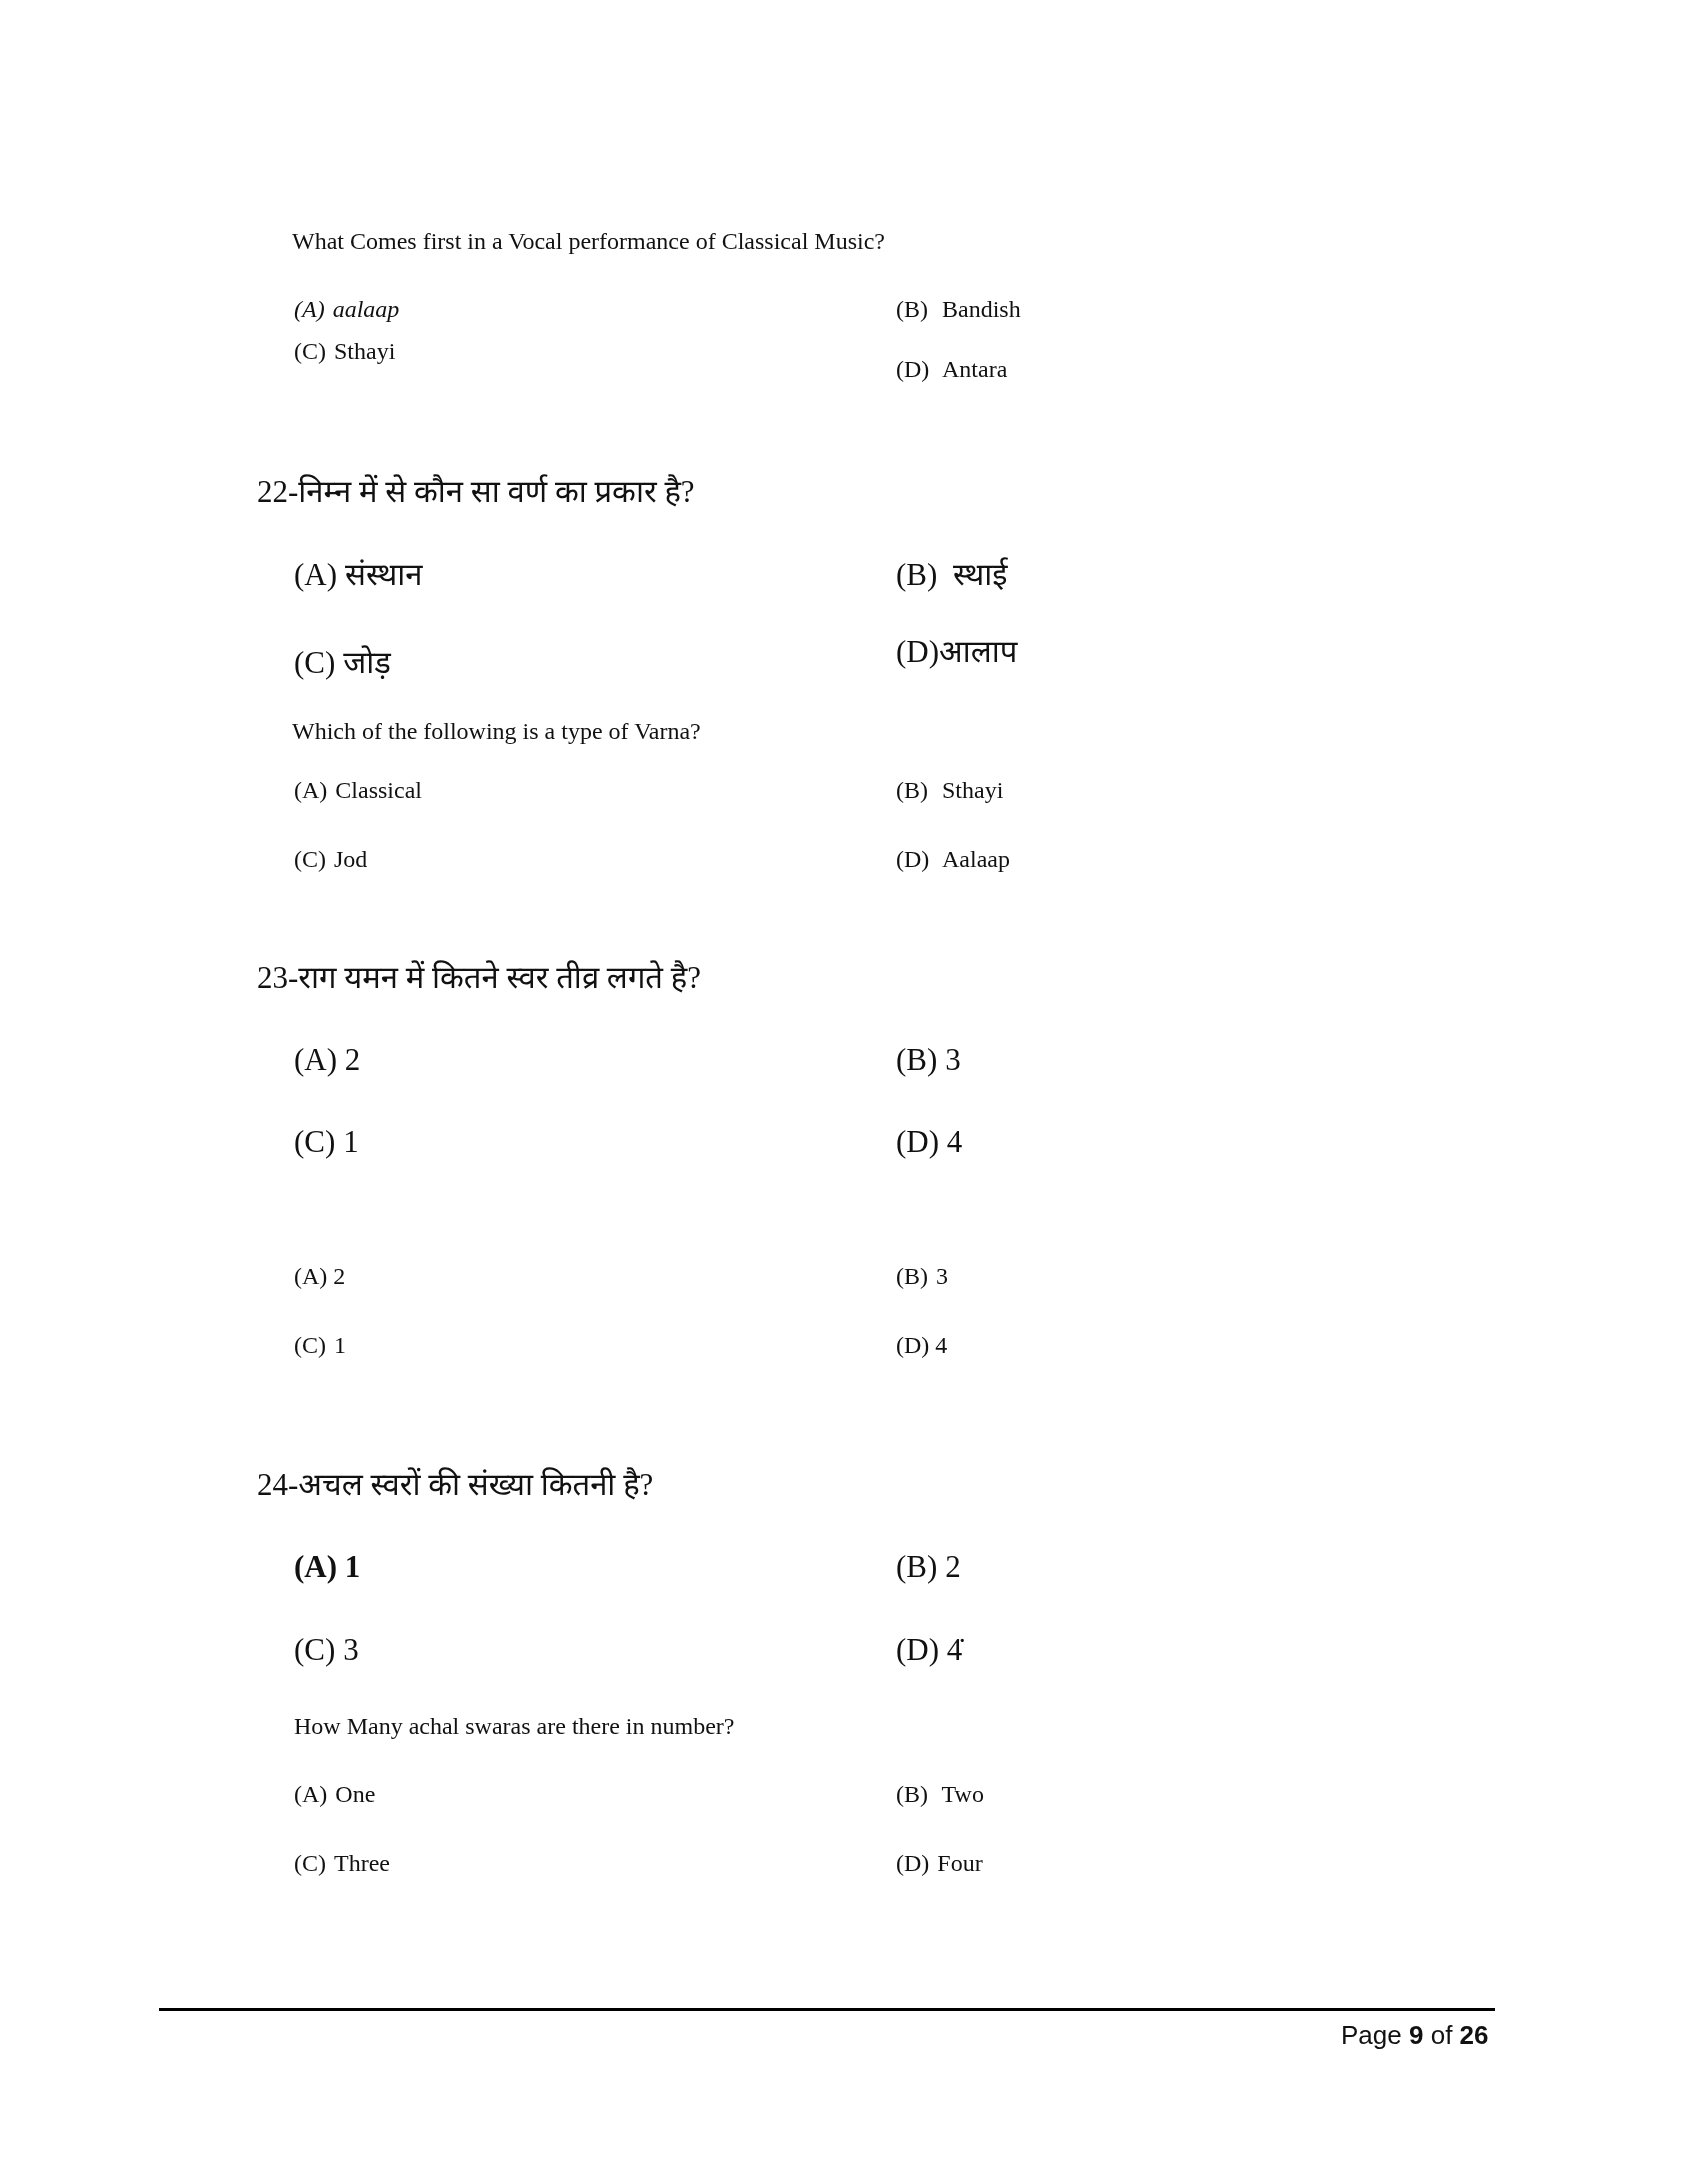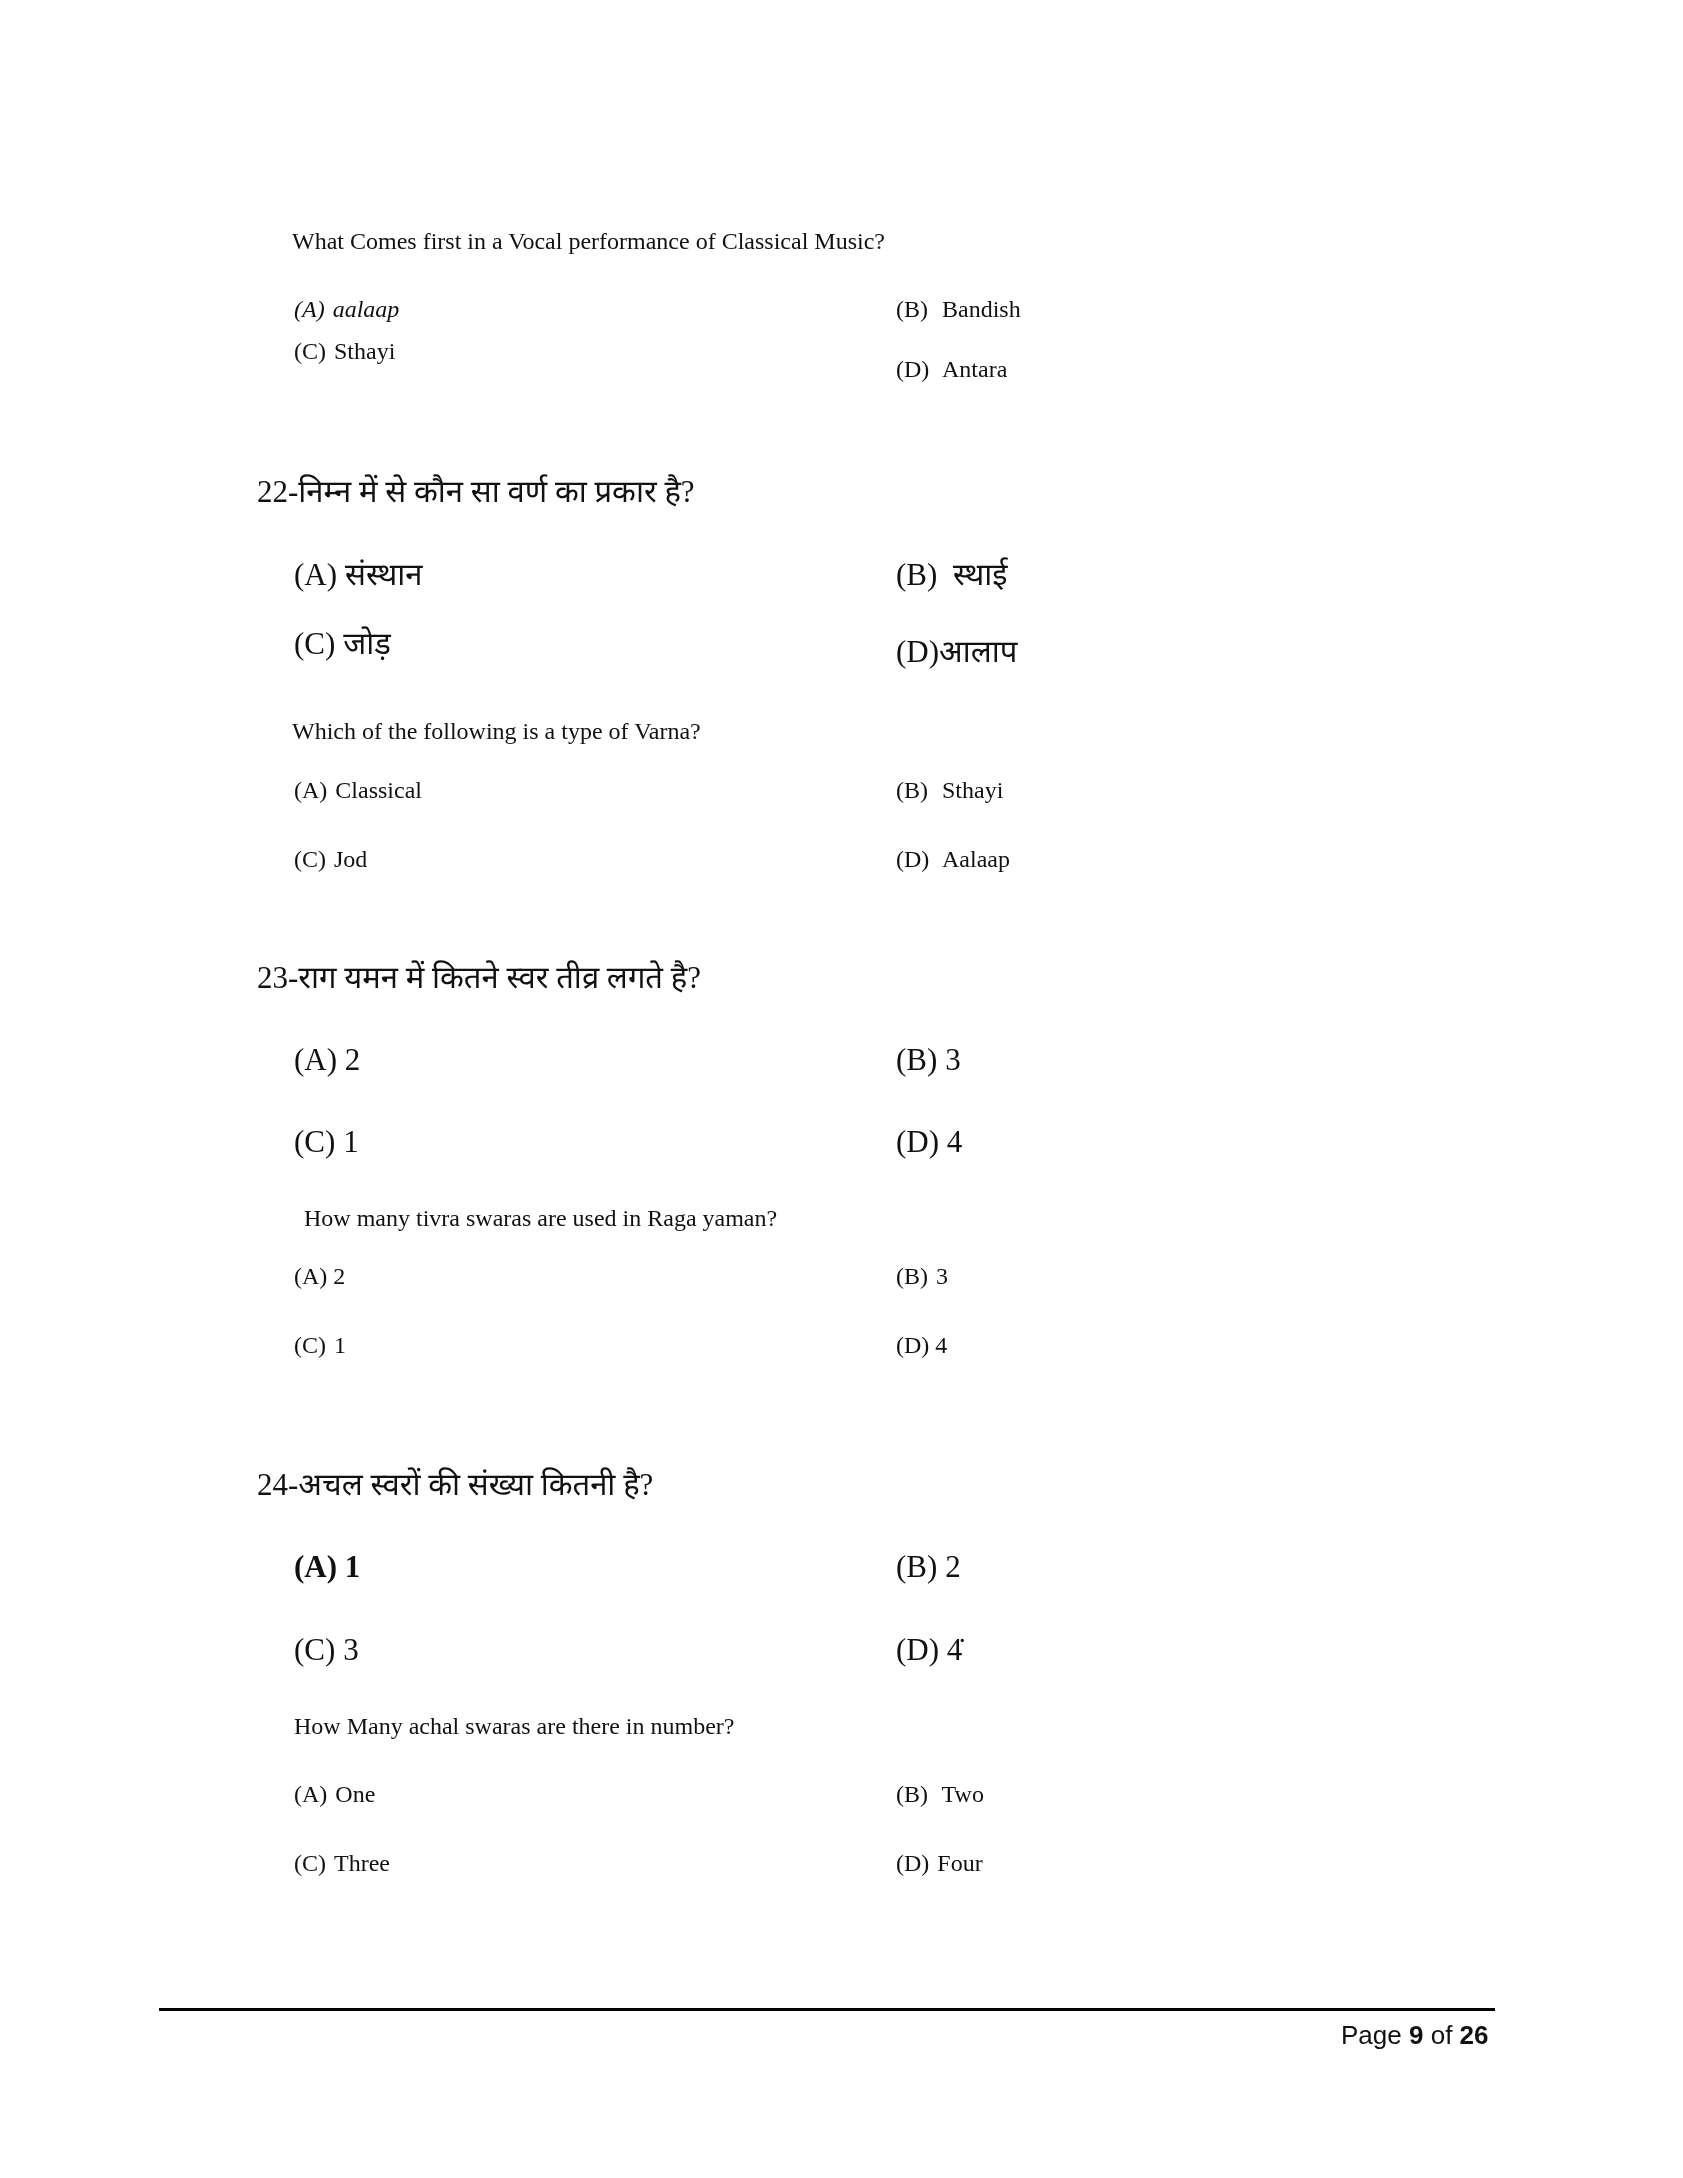--- a/index.html
+++ b/index.html
@@ -30,36 +30,35 @@
 
   <div class="line" style="left:292px; top:226px;">What Comes first in a Vocal performance of Classical Music?</div>
   <div class="line" style="left:294px; top:294px;font-style:italic;"><span class="opt-label">(A)</span><span>aalaap</span></div>
   <div class="line" style="left:896px; top:294px;"><span class="opt-label">(B)</span> <span>Bandish</span></div>
   <div class="line" style="left:294px; top:336px;"><span class="opt-label">(C)</span><span>Sthayi</span></div>
   <div class="line" style="left:896px; top:354px;"><span class="opt-label">(D)</span> <span>Antara</span></div>
 
   <div class="line hindi" style="left:257px; top:477px;"><span>22-</span><span>निम्न में से कौन सा वर्ण का प्रकार है?</span></div>
   <div class="line hindi" style="left:294px; top:560px;"><span class="opt-label">(A)</span><span>संस्थान</span></div>
   <div class="line hindi" style="left:896px; top:560px;"><span class="opt-label">(B)</span> <span>स्थाई</span></div>
-  <div class="line hindi" style="left:294px; top:629px;font-family:Liberation Serif, serif;"><span class="opt-label">(C)</span><span>जोड़</span></div>
+  <div class="line hindi" style="left:294px; top:648px;font-family:Liberation Serif, serif;"><span class="opt-label">(C)</span><span>जोड़</span></div>
   <div class="line hindi" style="left:896px; top:637px;"><span>(D)</span><span>आलाप</span></div>
 
   <div class="line" style="left:292px; top:716px;">Which of the following is a type of Varna?</div>
   <div class="line" style="left:294px; top:775px;"><span class="opt-label">(A)</span><span>Classical</span></div>
   <div class="line" style="left:896px; top:775px;"><span class="opt-label">(B)</span> <span>Sthayi</span></div>
   <div class="line" style="left:294px; top:844px;"><span class="opt-label">(C)</span><span>Jod</span></div>
   <div class="line" style="left:896px; top:844px;"><span class="opt-label">(D)</span> <span>Aalaap</span></div>
 
   <div class="line hindi" style="left:257px; top:963px;"><span>23-</span><span>राग यमन में कितने स्वर तीव्र लगते है?</span></div>
   <div class="line hindi" style="left:294px; top:1045px;"><span>(A)</span> <span>2</span></div>
   <div class="line hindi" style="left:896px; top:1045px;"><span class="opt-label">(B)</span><span>3</span></div>
   <div class="line hindi" style="left:294px; top:1127px;"><span class="opt-label">(C)</span><span>1</span></div>
   <div class="line hindi" style="left:896px; top:1127px;"><span>(D)</span> <span>4</span></div>
 
-  <div class="line" style="left:304px; top:1203px;">How many tivra swaras are used in Raga yaman?</div>
   <div class="line" style="left:294px; top:1261px;"><span>(A)</span> <span>2</span></div>
   <div class="line" style="left:896px; top:1261px;"><span class="opt-label">(B)</span><span>3</span></div>
   <div class="line" style="left:294px; top:1330px;"><span class="opt-label">(C)</span><span>1</span></div>
   <div class="line" style="left:896px; top:1330px;"><span>(D)</span> <span>4</span></div>
 
   <div class="line hindi" style="left:257px; top:1470px;"><span>24-</span><span>अचल स्वरों की संख्या कितनी है?</span></div>
   <div class="line hindi" style="left:294px; top:1552px;font-weight:bold;"><span>(A)</span> <span>1</span></div>
   <div class="line hindi" style="left:896px; top:1552px;"><span class="opt-label">(B)</span><span>2</span></div>
   <div class="line hindi" style="left:294px; top:1635px;"><span class="opt-label">(C)</span><span>3</span></div>
   <div class="line hindi" style="left:896px; top:1635px;"><span>(D)</span> <span>4̇</span></div>

